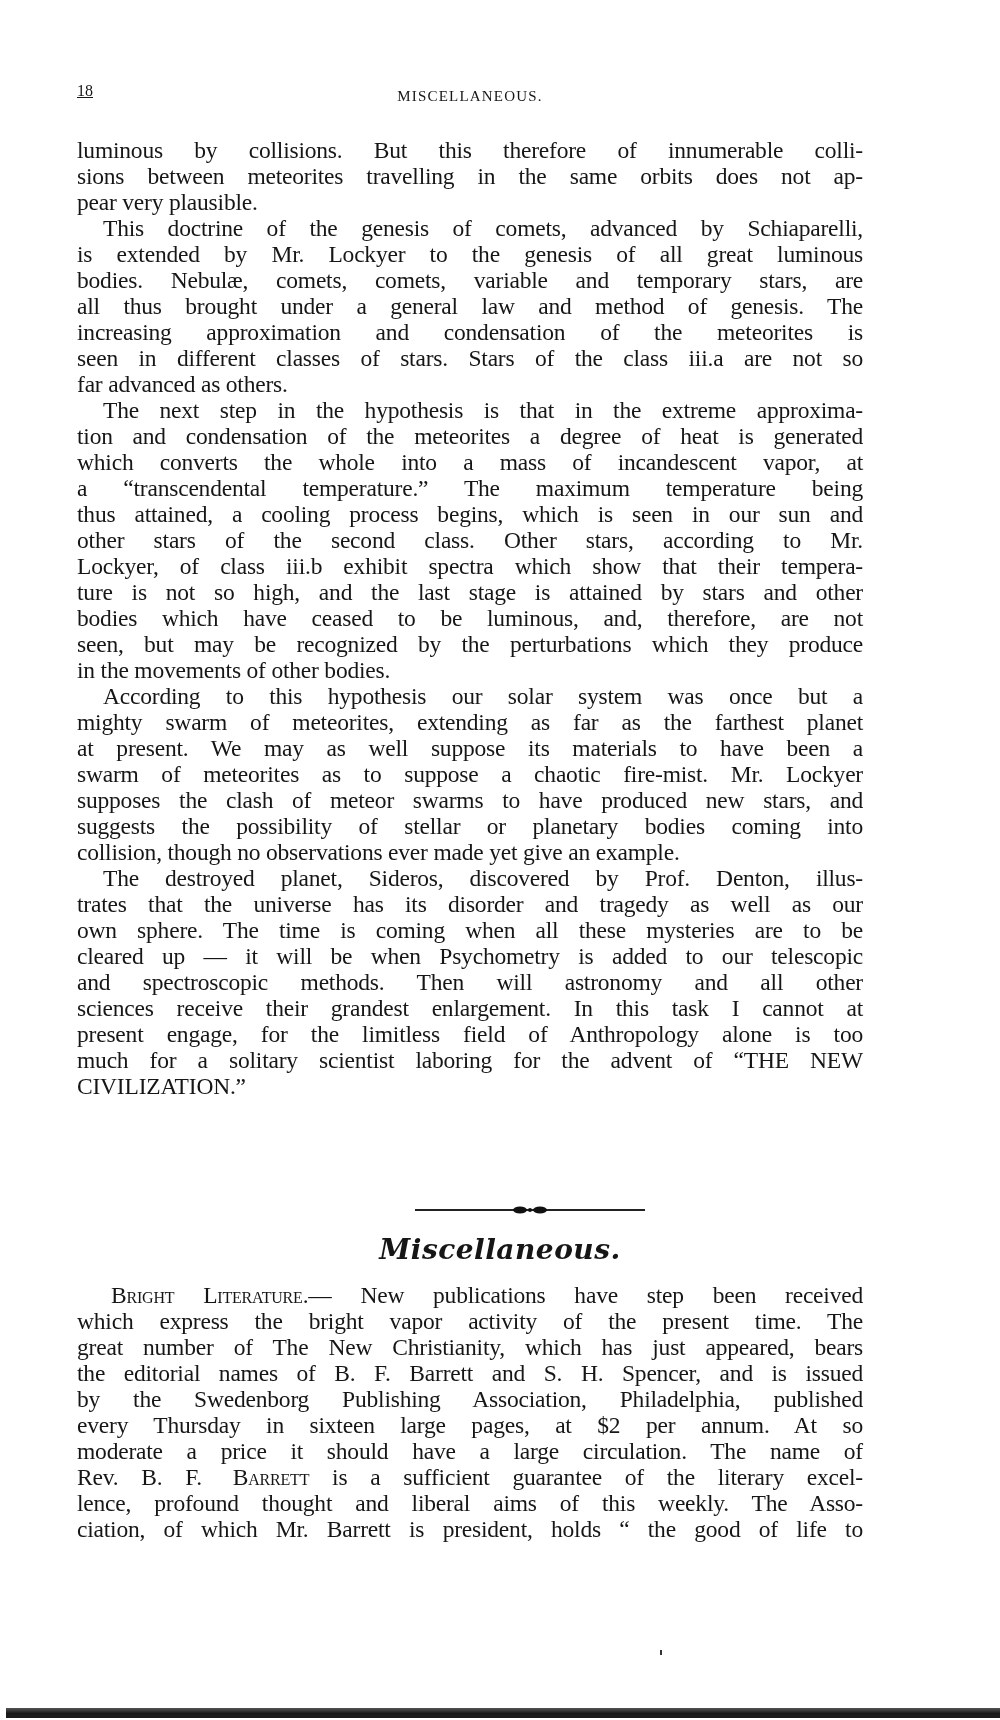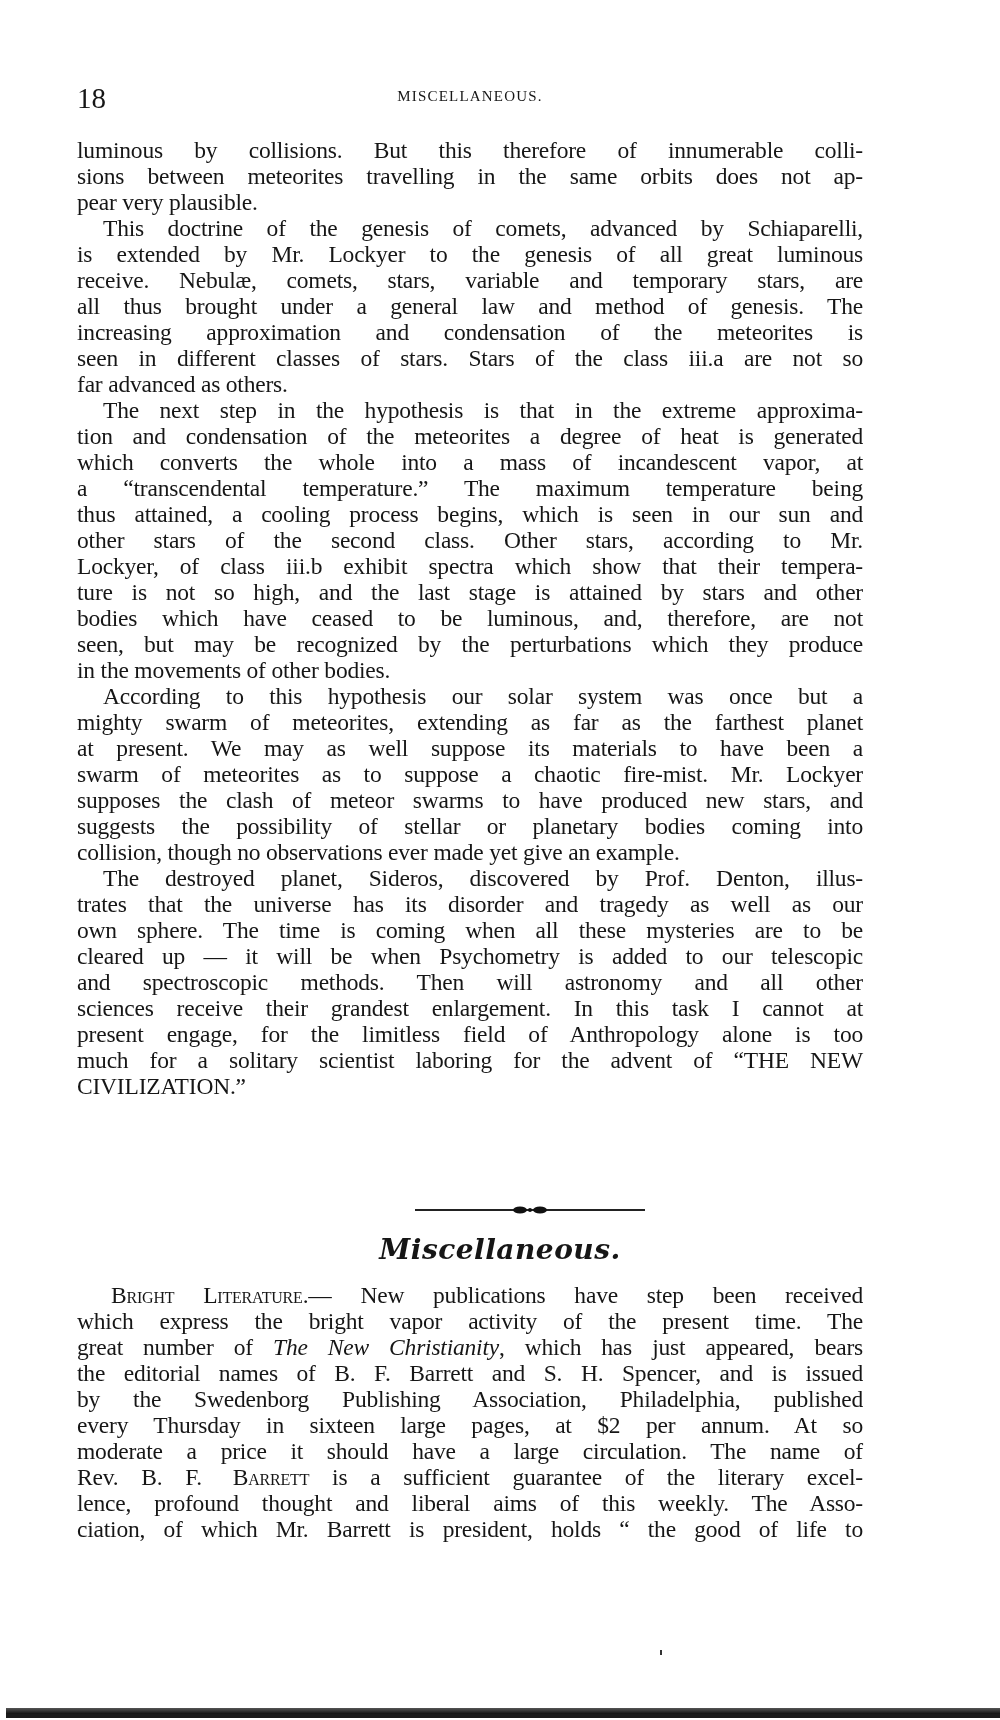--- a/index.html
+++ b/index.html
@@ -1,28 +1,28 @@
 <!DOCTYPE html>
 <html><head>
 <meta charset="utf-8">
 <style>
   html, body { margin: 0; padding: 0; background: #ffffff; }
   body { width: 1000px; height: 1720px; position: relative; overflow: hidden;
          font-family: "Liberation Serif", "DejaVu Serif", serif; color: #161616; }
   .page { position: absolute; left: 0; top: 0; width: 1000px; height: 1720px; }
   .header { position: absolute; top: 82px; left: 77px; width: 786px; height: 30px; }
-  .page-number { position: absolute; left: 0; top: 0; font-size: 29px; }
+  .page-number { position: absolute; left: 0; top: 0; font-size: 16px; text-decoration: underline; }
   .running-head { position: absolute; left: 0; right: 0; top: 6px; text-align: center;
                   font-size: 15px; letter-spacing: 1.2px; }
   .line { position: absolute; left: 77px; width: 786px; font-size: 23.5px; line-height: 26px;
           white-space: nowrap; text-align: justify; text-align-last: justify; letter-spacing: -0.2px; }
   .line.last { text-align-last: left; }
   .line.indent { padding-left: 26px; width: 760px; }
   .sc { font-variant: small-caps; margin-left: 8px; }
-  .it { font-style: italic; }
+  .it { }
   .rule { position: absolute; top: 1209px; left: 415px; width: 230px; height: 2px; background: #222; }
   .ornament { position: absolute; top: 1205px; left: 510px; width: 40px; height: 10px; }
   .section-title { position: absolute; top: 1233px; left: 0; width: 1000px; text-align: center;
                    font-size: 28px; font-weight: bold; font-style: italic;
                    font-family: "DejaVu Serif", serif; letter-spacing: 0.5px; }
   .speck { position: absolute; width: 2px; height: 5px; background: #333; }
   .bottom-edge { position: absolute; left: 6px; right: 0; top: 1708px; height: 6px;
                  background: linear-gradient(#555, #111); }
   .bottom-edge2 { position: absolute; left: 6px; right: 0; top: 1714px; height: 4px; background: #1a1a1a; }
 </style>
@@ -36,21 +36,21 @@
     <div class="running-head">MISCELLANEOUS.</div>
   </div>
 
   <div>
     <div class="line" style="top:137px">luminous by collisions.  But this therefore of innumerable colli-</div>
     <div class="line" style="top:163px">sions between meteorites travelling in the same orbits does not ap-</div>
     <div class="line last" style="top:189px">pear very plausible.</div>
 
     <div class="line indent" style="top:215px">This doctrine of the genesis of comets, advanced by Schiaparelli,</div>
     <div class="line" style="top:241px">is extended by Mr. Lockyer to the genesis of all great luminous</div>
-    <div class="line" style="top:267px">receive.  Nebulæ, comets, stars, variable and temporary stars, are</div>
+    <div class="line" style="top:267px">bodies.  Nebulæ, comets, comets, variable and temporary stars, are</div>
     <div class="line" style="top:293px">all thus brought under a general law and method of genesis.  The</div>
     <div class="line" style="top:319px">increasing approximation and condensation of the meteorites is</div>
     <div class="line" style="top:345px">seen in different classes of stars.  Stars of the class iii.a are not so</div>
     <div class="line last" style="top:371px">far advanced as others.</div>
 
     <div class="line indent" style="top:397px">The next step in the hypothesis is that in the extreme approxima-</div>
     <div class="line" style="top:423px">tion and condensation of the meteorites a degree of heat is generated</div>
     <div class="line" style="top:449px">which converts the whole into a mass of incandescent vapor, at</div>
     <div class="line" style="top:475px">a “transcendental temperature.”  The maximum temperature being</div>
     <div class="line" style="top:501px">thus attained, a cooling process begins, which is seen in our sun and</div>

